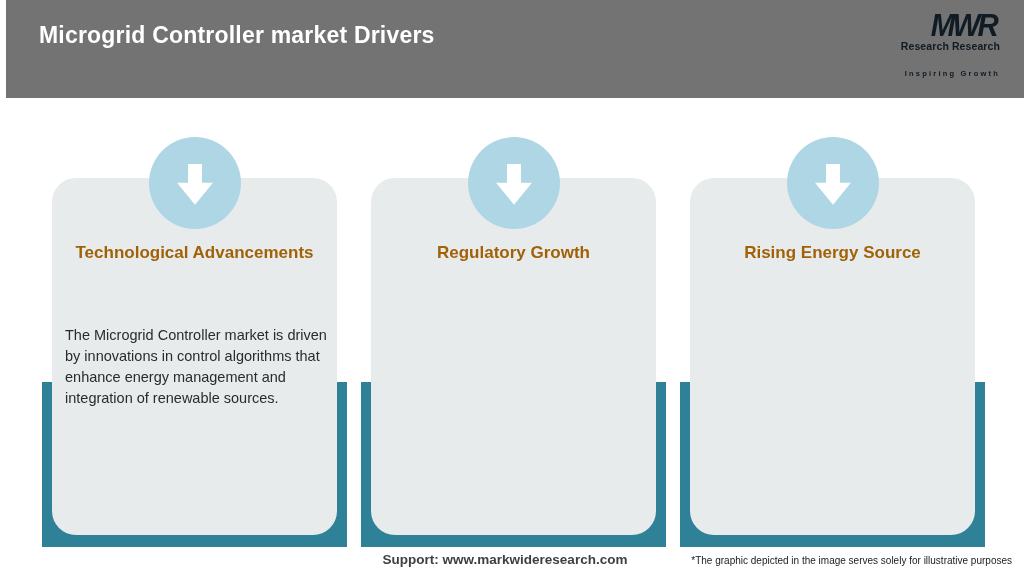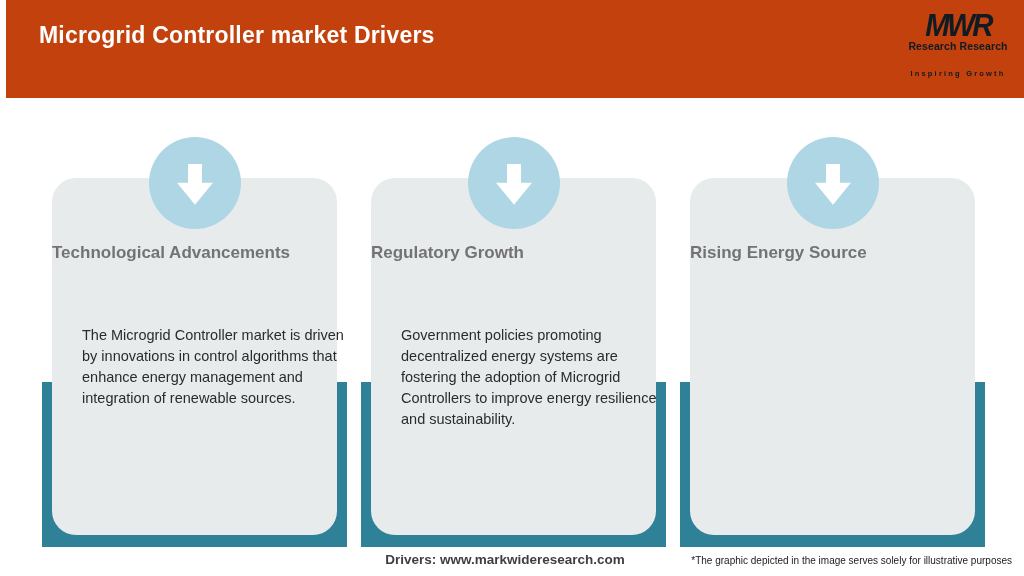--- a/index.html
+++ b/index.html
@@ -9,36 +9,36 @@
     background: #ffffff;
     font-family: "Liberation Sans", sans-serif;
     overflow: hidden;
   }
 
   
   .header {
     position: absolute;
     left: 6px; top: 0;
     width: 1018px; height: 98px;
-    background: #c2410c;
+    background: #737373;
   }
   .header-title {
     position: absolute;
     left: 33px; top: 22px;
     font-size: 23px;
     font-weight: bold;
     color: #ffffff;
     letter-spacing: 0.2px;
     white-space: nowrap;
   }
   .logo {
     position: absolute;
-    right: 16px; top: 10px;
+    right: 24px; top: 10px;
     width: 100px;
-    text-align: center;
+    text-align: right;
     color: #101B24;
   }
   .logo-monogram {
     font-size: 32px;
     font-weight: 800;
     font-style: italic;
     letter-spacing: -3px;
     line-height: 30px;
     transform: scaleX(0.92);
   }
@@ -90,33 +90,32 @@
     display: flex;
     align-items: center;
     justify-content: center;
   }
   .arrow-svg { width: 58px; height: 62px; margin-top: 3px; }
 
   .card-title {
     position: absolute;
     left: 0; top: 106px;
     width: 100%;
-    text-align: left;
+    text-align: center;
     font-size: 17px;
     font-weight: bold;
-    color: #737373;
+    color: #a16207;
   }
   .card-body {
     position: absolute;
     left: 13px; top: 188px;
     width: 266px;
     font-size: 14.5px;
     line-height: 21px;
     color: #2b2b2b;
-    margin-left: 17px;
   }
 
   
   .source {
     position: absolute;
     left: 0; top: 552px;
     width: 1010px;
     text-align: center;
     font-size: 13.5px;
     font-weight: bold;
@@ -155,28 +154,27 @@
 
 <div class="card-wrap c2">
   <div class="frame"></div>
   <div class="card"></div>
   <div class="circle">
     <svg class="arrow-svg" viewBox="0 0 100 100">
       <path d="M38,14 L62,14 L62,46 L81,46 L50,84 L19,46 L38,46 Z" fill="#ffffff"></path>
     </svg>
   </div>
   <div class="card-title">Regulatory Growth</div>
-  <div class="card-body">Government policies promoting decentralized energy systems are fostering the adoption of Microgrid Controllers to improve energy resilience and sustainability.</div>
 </div>
 
 <div class="card-wrap c3">
   <div class="frame"></div>
   <div class="card"></div>
   <div class="circle">
     <svg class="arrow-svg" viewBox="0 0 100 100">
       <path d="M38,14 L62,14 L62,46 L81,46 L50,84 L19,46 L38,46 Z" fill="#ffffff"></path>
     </svg>
   </div>
   <div class="card-title">Rising Energy Source</div>
 </div>
 
-<div class="source">Drivers: www.markwideresearch.com</div>
+<div class="source">Support: www.markwideresearch.com</div>
 <div class="disclaimer">*The graphic depicted in the image serves solely for illustrative purposes</div>
 
 </body></html>

